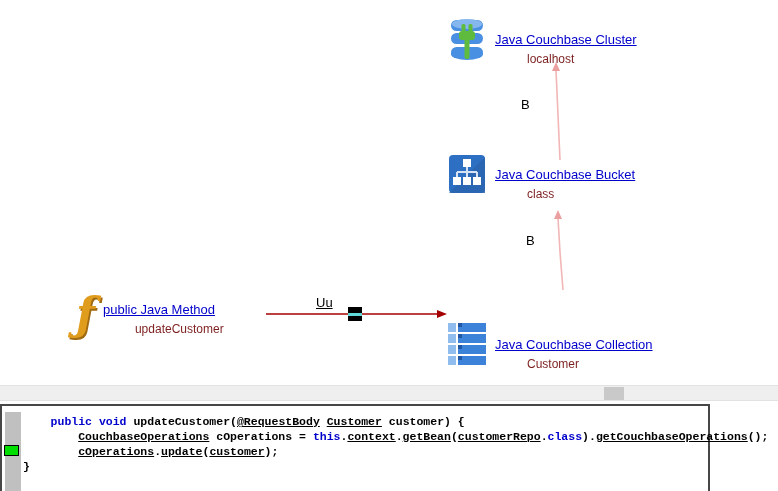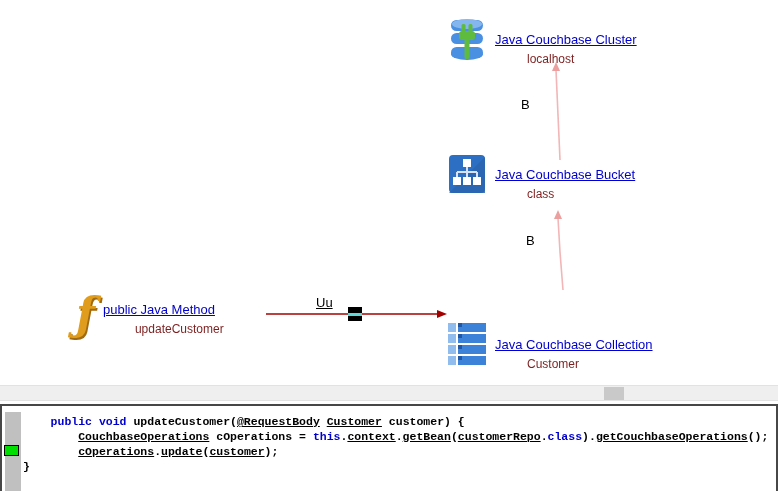--- a/index.html
+++ b/index.html
@@ -27,21 +27,21 @@
                  background:#000; display:flex; align-items:center; }
   .edge-marker .cyan-bar { width:100%; height:3px; background:#63dada; }
 
   
   .hscroll { position:absolute; left:0; top:385px; width:778px; height:16px;
              background:#efefef; border-top:1px solid #e2e2e2; border-bottom:1px solid #e2e2e2; }
   .hscroll-thumb { position:absolute; left:604px; top:1px; width:20px; height:13px;
                    background:#c9c9c9; }
 
   
-  .code-panel { position:absolute; left:0; top:404px; width:778px; height:87px;
+  .code-panel { position:absolute; left:0; top:404px; width:710px; height:87px;
                 background:#fff; border:2px solid #474747; border-bottom:none; }
   .gutter { position:absolute; left:3px; top:6px; bottom:0; width:16px; background:#c0c0c0; }
   .gutter-marker { position:absolute; left:-1px; top:33px; width:15px; height:11px;
                    background:#00dd00; border:1px solid #000; cursor:pointer; }
   .code { position:absolute; left:21px; top:8px; right:0;
           font-family:"Liberation Mono", monospace; font-size:11.5px; font-weight:bold;
           line-height:15px; white-space:pre; color:#000; }
   .tok-keyword { color:#0000cc; }
   .tok-link { color:#000; text-decoration:underline; cursor:pointer; }
   .tok-plain { color:#000; }

